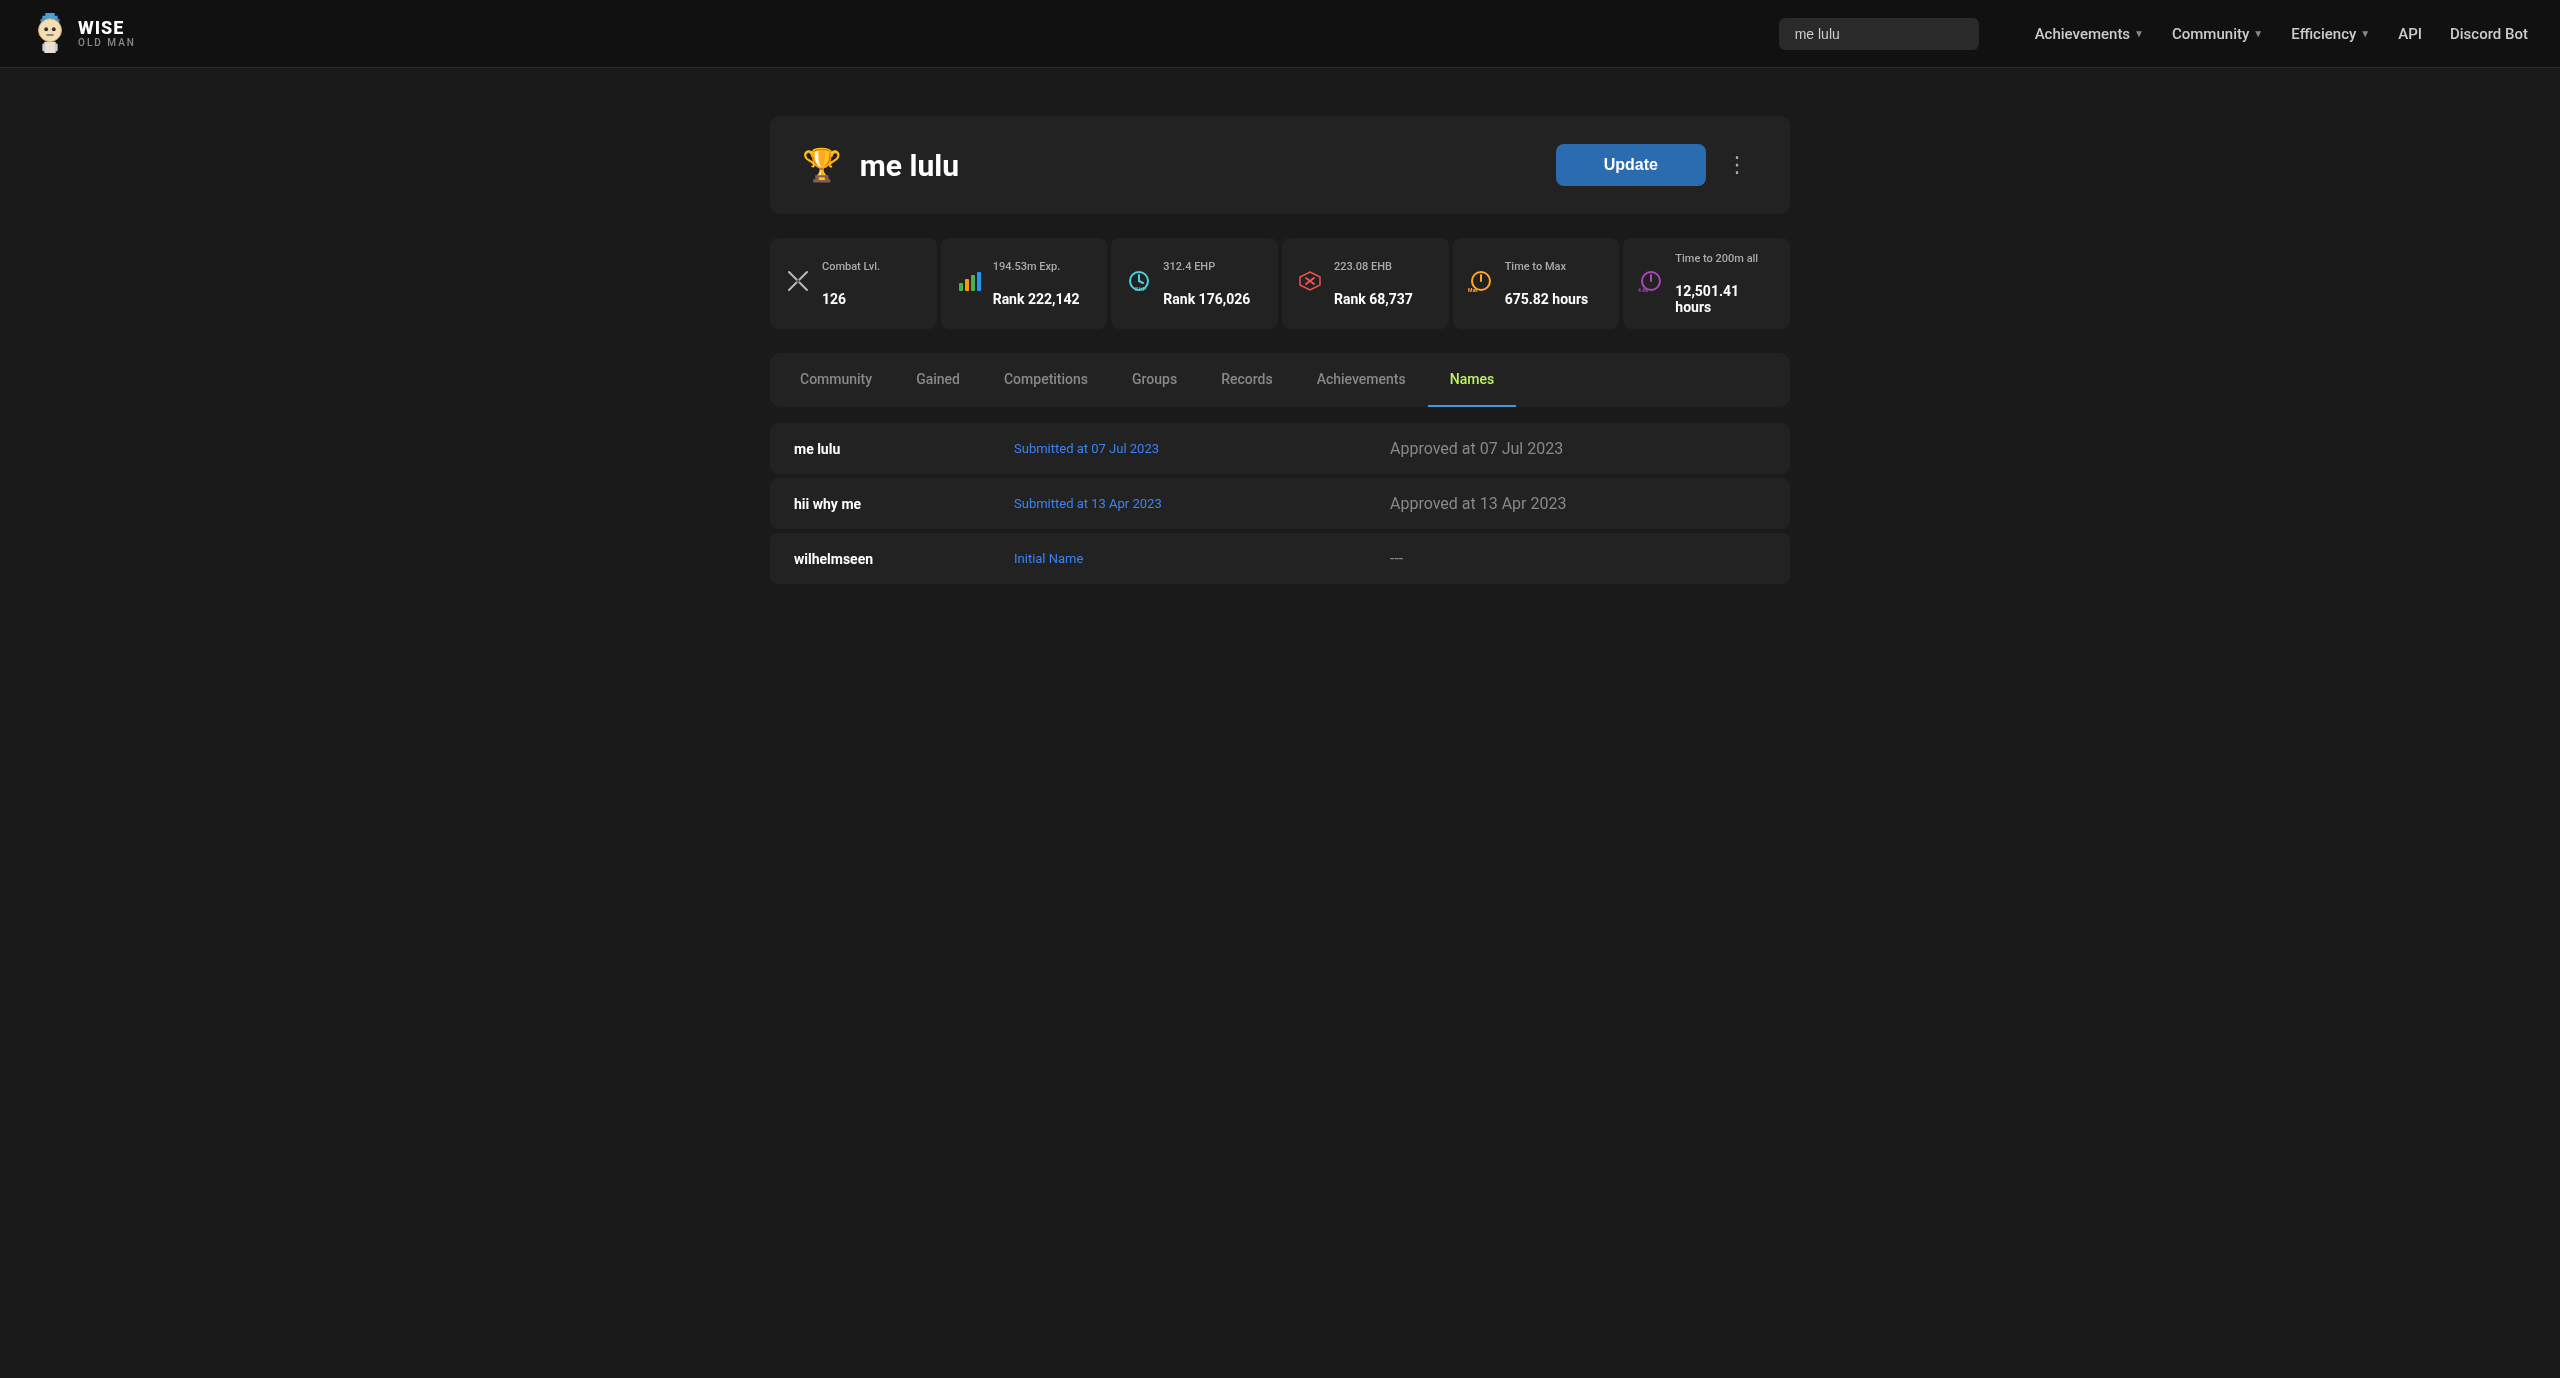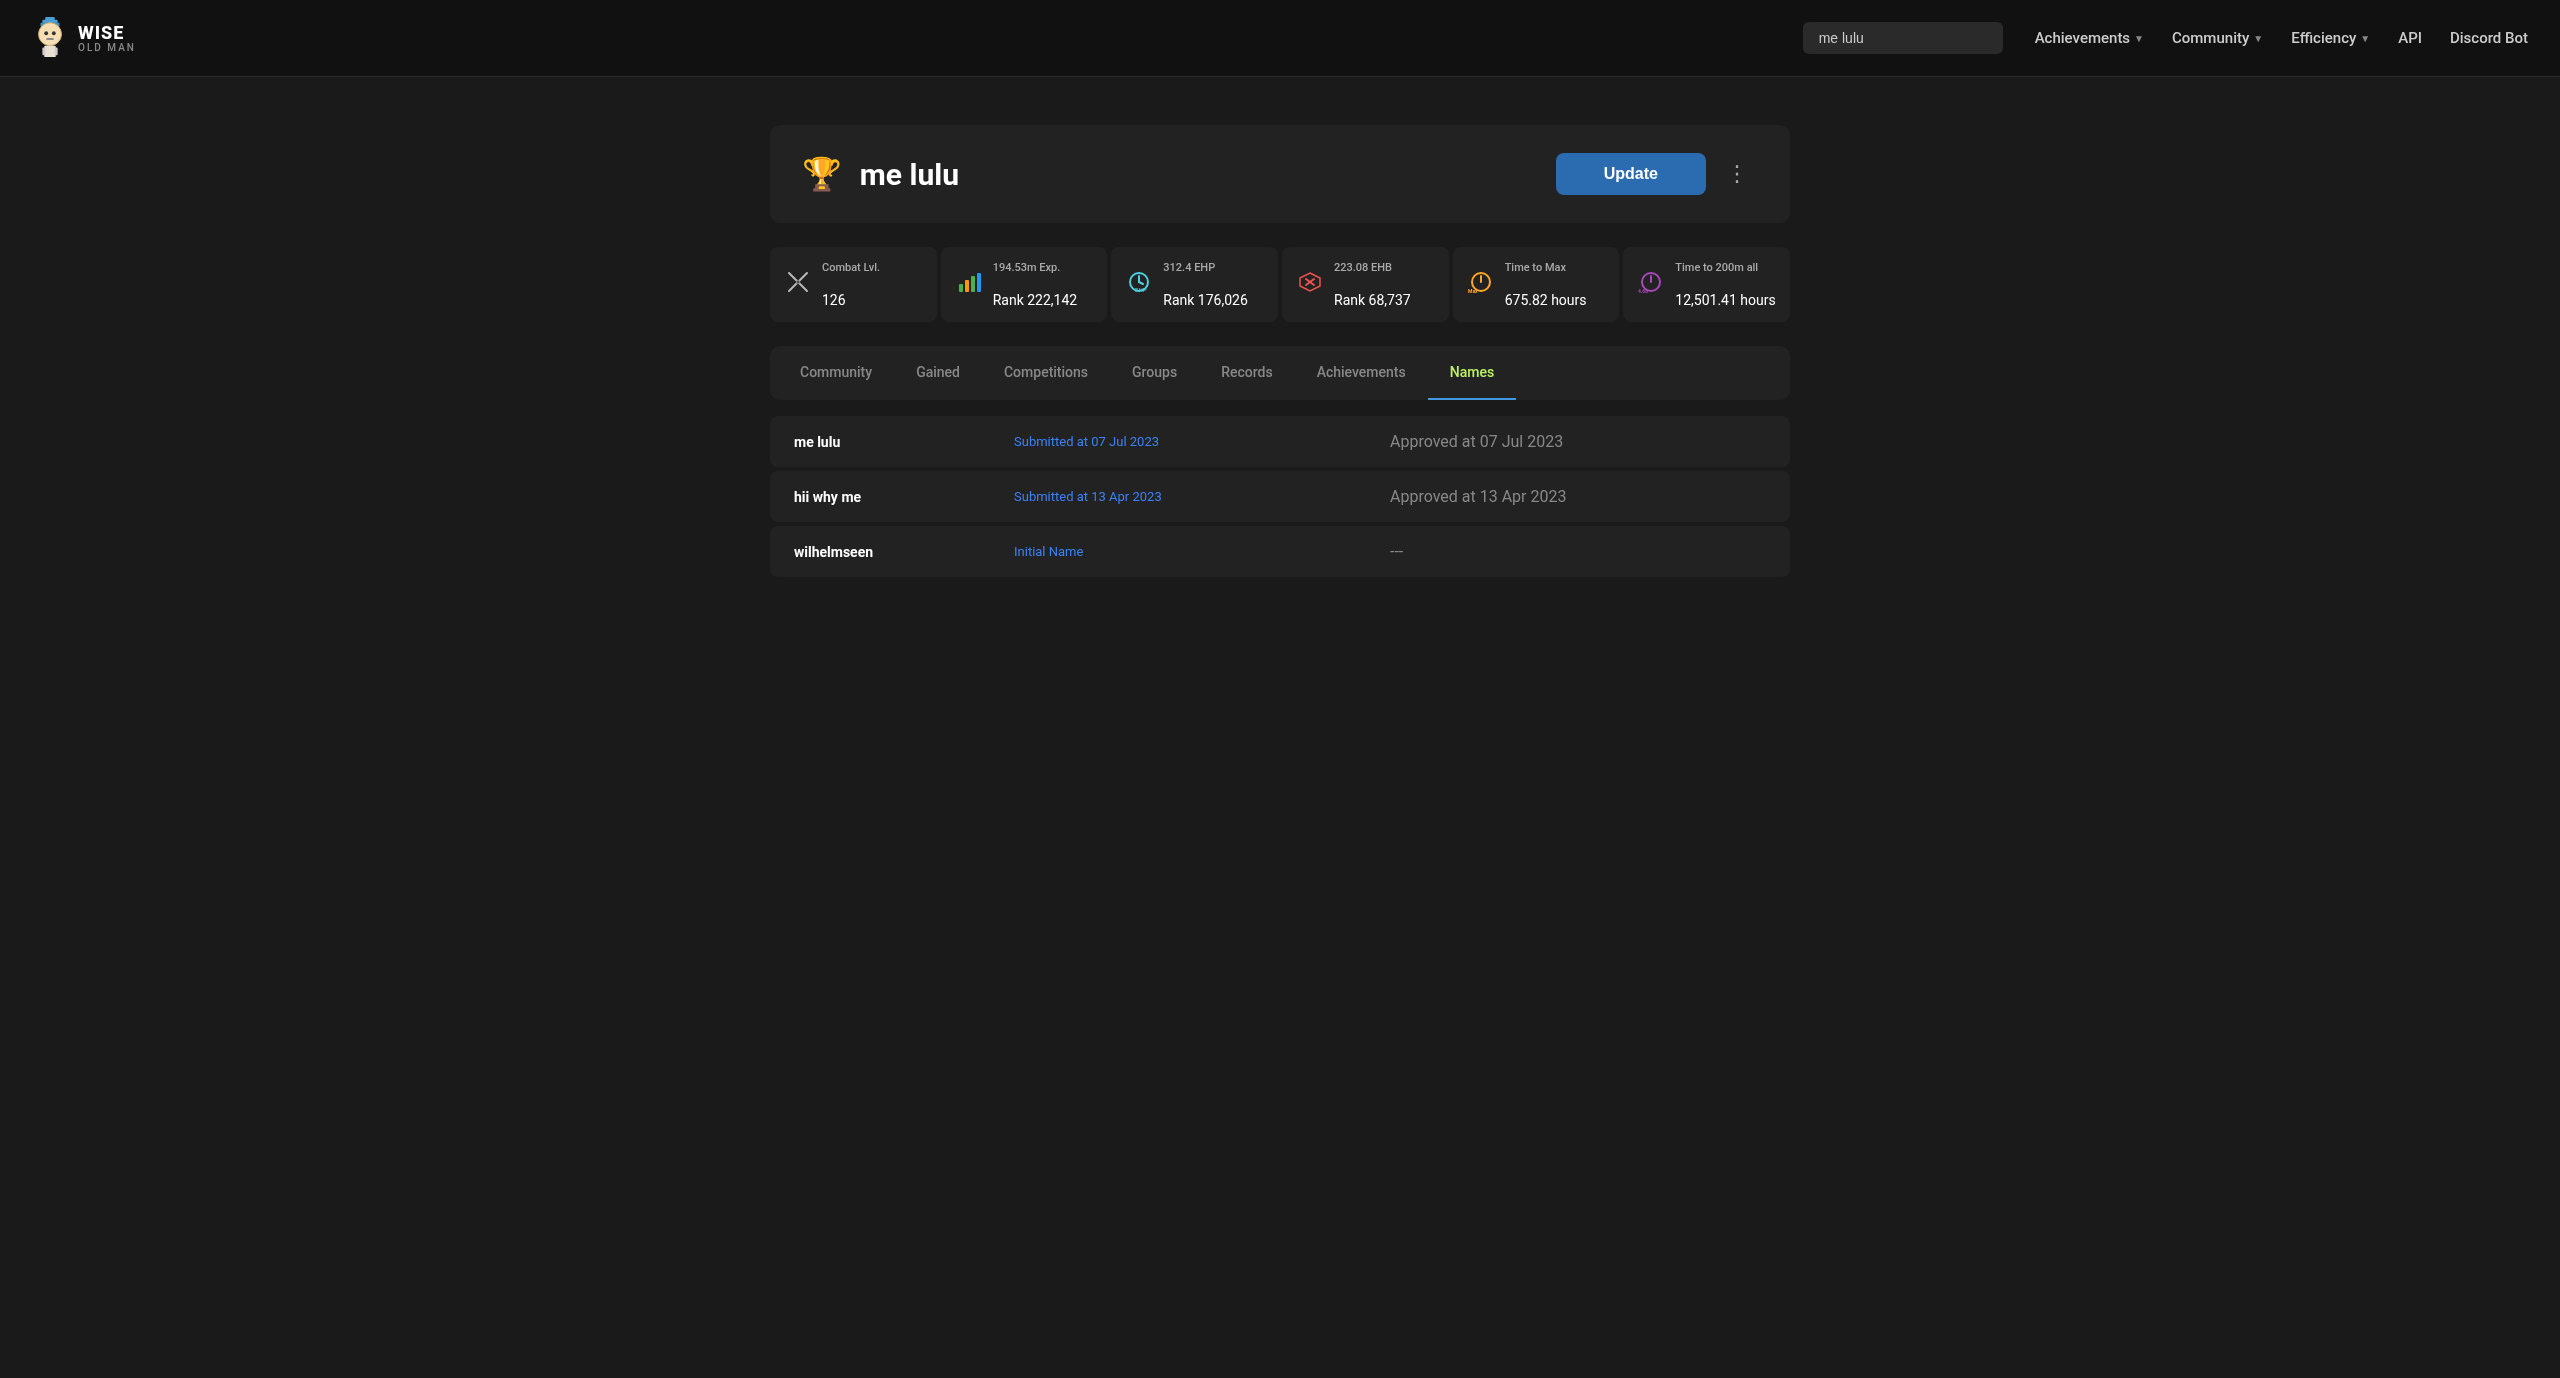--- a/index.html
+++ b/index.html
@@ -9,22 +9,23 @@
       font-family: -apple-system, BlinkMacSystemFont, 'Segoe UI', Roboto, sans-serif;
       min-height: 100vh;
     }
 
     
     .navbar {
       background: #111;
       display: flex;
       align-items: center;
       padding: 0 32px;
-      height: 77px;
+      height: 68px;
       border-bottom: 1px solid #2a2a2a;
+      gap: 24px;
     }
     .logo-area {
       display: flex;
       align-items: center;
       gap: 10px;
       margin-right: auto;
       text-decoration: none;
       color: inherit;
     }
     .logo-icon {
@@ -149,21 +150,21 @@
       text-align: center;
     }
     .stat-info {}
     .stat-label {
       font-size: 11px;
       color: #aaa;
       font-weight: 500;
     }
     .stat-value {
       font-size: 14px;
-      font-weight: 400;
+      font-weight: 700;
       color: #fff;
       margin-top: 18px;
     }
 
     
     .tabs {
       background: #222;
       border-radius: 10px;
       display: flex;
       padding: 0 8px;

